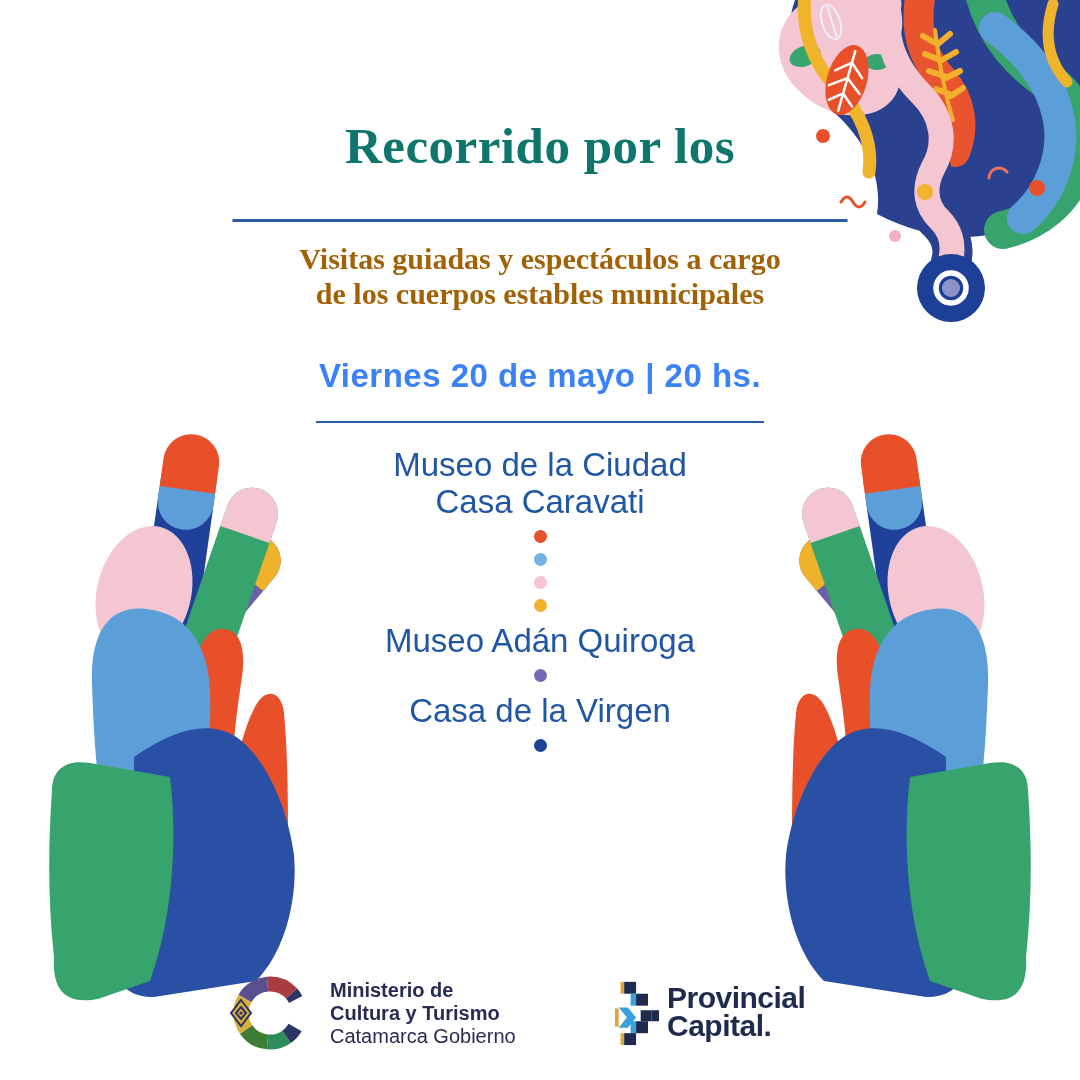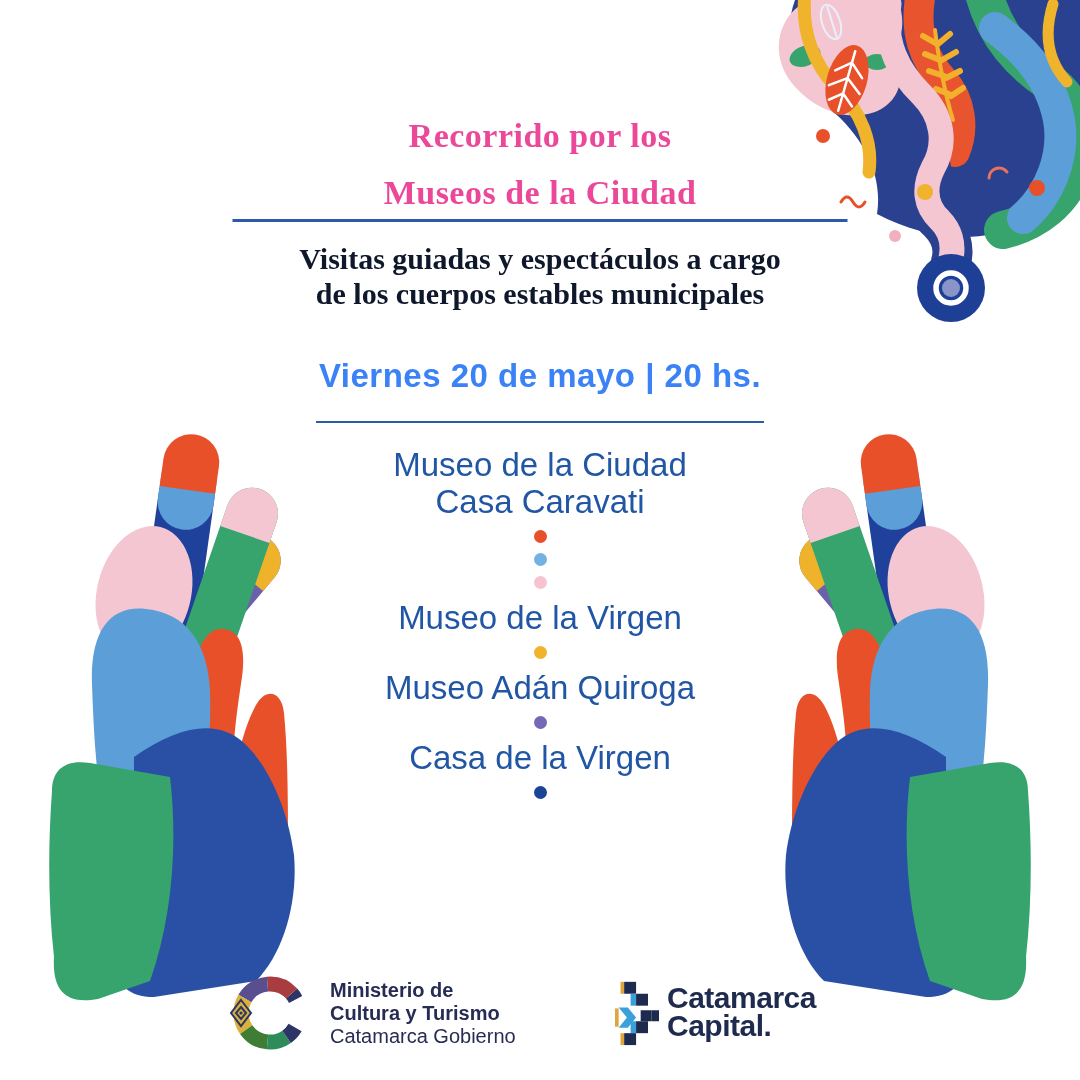--- a/index.html
+++ b/index.html
@@ -6,30 +6,30 @@
   body{
     width:1080px;height:1080px;position:relative;overflow:hidden;
     background:#ffffff;
     font-family:"Liberation Sans","DejaVu Sans",sans-serif;
   }
   .poster{position:absolute;inset:0;}
 
   
   .title{
     position:absolute;top:84px;left:0;width:100%;
-    text-align:center;color:#ec4899;
+    text-align:center;color:#0f766e;
     font-family:"Liberation Serif","DejaVu Serif",serif;
-    font-weight:700;font-size:34px;line-height:57px;letter-spacing:.5px;
+    font-weight:700;font-size:51px;line-height:57px;letter-spacing:.5px;
   }
   .title span{display:block;}
   .divider{position:absolute;left:50%;transform:translateX(-50%);background:#2a5aa8;}
   .divider-title{top:219px;width:615px;height:3px;}
   .subtitle{
     position:absolute;top:241px;left:0;width:100%;
-    text-align:center;color:#0f172a;
+    text-align:center;color:#a16207;
     font-family:"Liberation Serif","DejaVu Serif",serif;
     font-weight:700;font-size:30px;line-height:35px;
   }
   .subtitle span{display:block;}
   .date-line{
     position:absolute;top:357px;left:0;width:100%;
     text-align:center;color:#3b82f6;
     font-weight:700;font-size:33px;line-height:38px;letter-spacing:.5px;
   }
   .divider-date{top:421px;width:448px;height:2px;}
@@ -144,43 +144,39 @@
     </g>
     <path d="M194 452 C190 380 188 300 196 252 C202 216 214 202 228 204 C244 206 250 222 246 252 C240 292 236 322 238 348 C244 322 250 298 260 280 C270 262 286 266 288 288 C292 330 292 380 292 430 L288 470 L220 486 Z" fill="#e8502a"></path>
     <ellipse cx="148" cy="168" rx="47" ry="68" transform="rotate(14 148 168)" fill="#f4c6d2"></ellipse>
     <path d="M96 260 C94 206 114 180 150 184 C190 188 212 218 214 266 C216 330 206 374 192 408 L116 420 C100 370 98 312 96 260 Z" fill="#5c9ed8"></path>
     <path d="M138 332 C184 300 222 294 248 318 C272 340 292 384 298 430 C302 476 288 528 260 556 L158 572 C126 572 114 552 122 520 C136 464 138 398 138 332 Z" fill="#2a50a6"></path>
     <path d="M56 366 C56 344 70 334 94 338 L174 352 C182 420 176 494 154 556 L102 574 C70 580 56 566 58 532 C52 478 52 420 56 366 Z" fill="#36a46c"></path>
   </svg>
 
   <h1 class="title">
     <span>Recorrido por los</span>
-    <span>Museos de la Ciudad</span>
   </h1>
   <div class="divider divider-title"></div>
   <div class="subtitle">
     <span>Visitas guiadas y espectáculos a cargo</span>
     <span>de los cuerpos estables municipales</span>
   </div>
   <div class="date-line">Viernes 20 de mayo | 20 hs.</div>
   <div class="divider divider-date"></div>
 
   <div class="museum-list">
     <div class="museum-item">
       <span>Museo de la Ciudad</span>
       <span>Casa Caravati</span>
     </div>
     <div class="dot" style="background: rgb(232, 80, 42);"></div>
     <div class="dot" style="background: rgb(114, 178, 226);"></div>
     <div class="museum-item">
     </div>
     <div class="dot" style="background: rgb(246, 195, 208);"></div>
-    <div class="museum-item">
-      <span>Museo de la Virgen</span>
-    </div>
     <div class="dot" style="background: rgb(240, 179, 44);"></div>
     <div class="museum-item">
       <span>Museo Adán Quiroga</span>
     </div>
     <div class="dot" style="background: rgb(118, 104, 180);"></div>
     <div class="museum-item">
       <span>Casa de la Virgen</span>
     </div>
     <div class="dot" style="background: rgb(28, 68, 150);"></div>
   </div>
@@ -218,18 +214,18 @@
       <rect x="0" y="31" width="4" height="20" fill="#e0a63c"></rect>
       <path d="M4 30 h10 l9 11 -9 11 H4 l9 -11 Z" fill="#3aa0dc"></path>
       <rect x="28" y="33" width="12" height="12" fill="#1f2b4e"></rect>
       <rect x="40" y="33" width="8" height="12" fill="#1f2b4e"></rect>
       <rect x="17" y="45" width="6" height="13" fill="#3aa0dc"></rect>
       <rect x="23" y="45" width="13" height="13" fill="#1f2b4e"></rect>
       <rect x="6" y="58" width="4" height="13" fill="#e0a63c"></rect>
       <rect x="10" y="58" width="13" height="13" fill="#1f2b4e"></rect>
     </svg>
     <div class="capital-text">
-      <span>Catamarca</span>
+      <span>Provincial</span>
       <span>Capital.</span>
     </div>
   </div>
 
 </div>
 
 </body></html>

